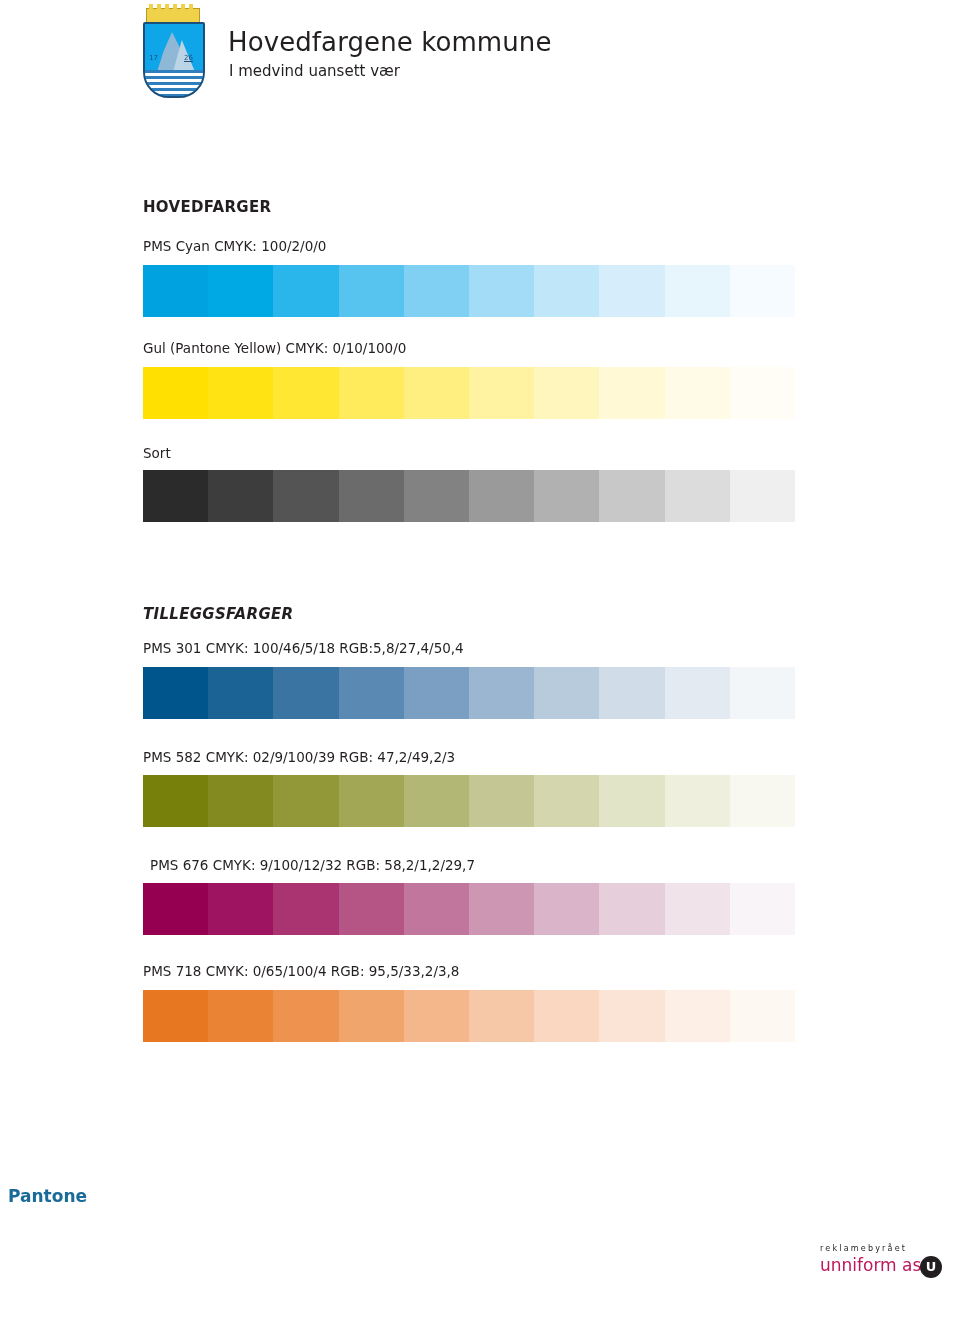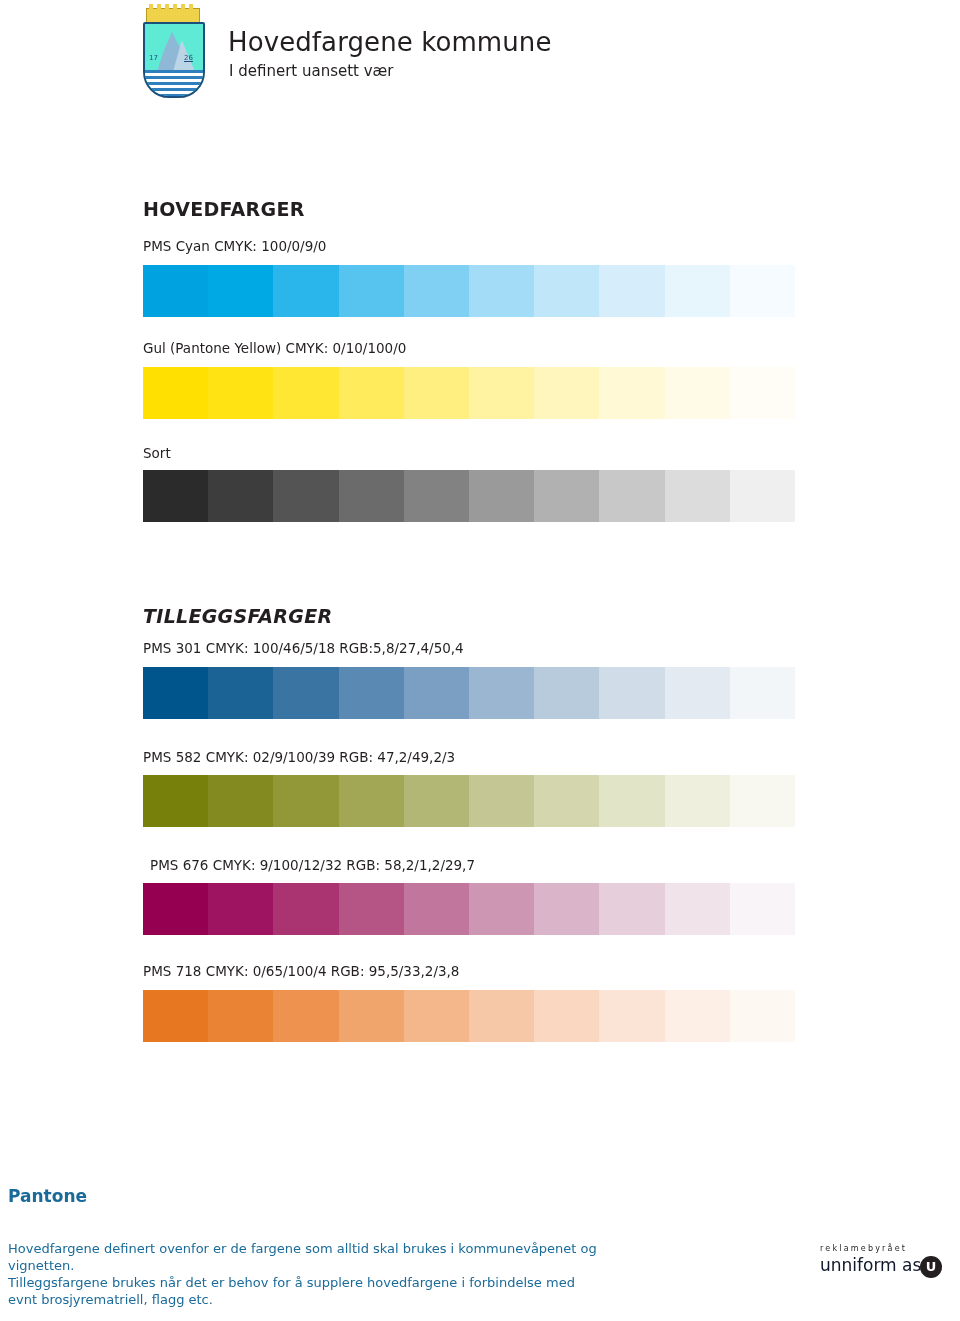--- a/index.html
+++ b/index.html
@@ -25,21 +25,21 @@
   }
   .crest {
     position: absolute;
     left: 143px; top: 8px;
     width: 62px; height: 88px;
   }
   .crest-shield {
     position: absolute;
     left: 0; top: 14px;
     width: 58px; height: 72px;
-    background: #5eead4;
+    background: #0ea5e9;
     border: 2px solid #1c4f7c;
     border-radius: 2px 2px 26px 26px;
     overflow: hidden;
   }
   .crest-wave {
     position: absolute;
     left: -4px; bottom: 0;
     width: 66px; height: 26px;
     background:
       repeating-linear-gradient(
@@ -107,21 +107,21 @@
 
   
   .content {
     position: absolute;
     left: 0; top: 0;
     width: 960px; height: 1321px;
   }
 
   .section-label {
     position: absolute;
-    font-size: 19px;
+    font-size: 15px;
     font-weight: bold;
     color: #231f20;
     letter-spacing: 0.3px;
   }
   .row-label {
     position: absolute;
     font-size: 13.5px;
     font-weight: normal;
     color: #231f20;
     white-space: nowrap;
@@ -164,21 +164,21 @@
     text-align: left;
     color: #231f20;
   }
   .agency-small {
     font-size: 8px;
     letter-spacing: 2.2px;
     color: #231f20;
   }
   .agency-name {
     font-size: 17px;
-    color: #0f172a;
+    color: #be185d;
     margin-top: 2px;
     line-height: 20px;
   }
   .agency-badge {
     position: absolute;
     left: 100px; top: 12px;
     width: 22px; height: 22px;
     border-radius: 50%;
     background: #231f20;
     color: #ffffff;
@@ -198,28 +198,28 @@
     <div class="crest-shield">
       <div class="crest-rock"></div>
       <div class="crest-rock2"></div>
       <div class="crest-wave"></div>
       <div class="crest-year-l">17</div>
       <div class="crest-year-r">26</div>
     </div>
   </div>
 
   <div class="hdr-title">Hovedfargene kommune</div>
-  <div class="hdr-sub">I definert uansett vær</div>
+  <div class="hdr-sub">I medvind uansett vær</div>
 </div>
 
 <div class="content">
 
   <div class="section-label" style="left:143px; top:198px;">HOVEDFARGER</div>
 
-  <div class="row-label" style="left:143px; top:238px;">PMS Cyan CMYK: 100/0/9/0</div>
+  <div class="row-label" style="left:143px; top:238px;">PMS Cyan CMYK: 100/2/0/0</div>
   <div class="swatch-row" style="top:265px;">
     <div style="background:#00a3e0"></div>
     <div style="background:#00a9e4"></div>
     <div style="background:#2ab6ea"></div>
     <div style="background:#57c4ef"></div>
     <div style="background:#7fd0f3"></div>
     <div style="background:#a3dcf6"></div>
     <div style="background:#c0e6f9"></div>
     <div style="background:#d6eefb"></div>
     <div style="background:#e7f5fd"></div>
@@ -307,24 +307,20 @@
     <div style="background:#f4b78c"></div>
     <div style="background:#f7c8a8"></div>
     <div style="background:#f9d7c0"></div>
     <div style="background:#fbe4d5"></div>
     <div style="background:#fdefe6"></div>
     <div style="background:#fef8f3"></div>
   </div>
 
   <div class="farger-title">Pantone</div>
 
-  <div class="footer-text">
-    <p>Hovedfargene definert ovenfor er de fargene som alltid skal brukes i kommunevåpenet og vignetten.</p>
-    <p>Tilleggsfargene brukes når det er behov for å supplere hovedfargene i forbindelse med evnt brosjyrematriell, flagg etc.</p>
-  </div>
 
   <div class="agency">
     <div class="agency-small">reklamebyrået</div>
     <div class="agency-name">unniform as</div>
     <div class="agency-badge">U</div>
   </div>
 
 </div>
 
 </body></html>

